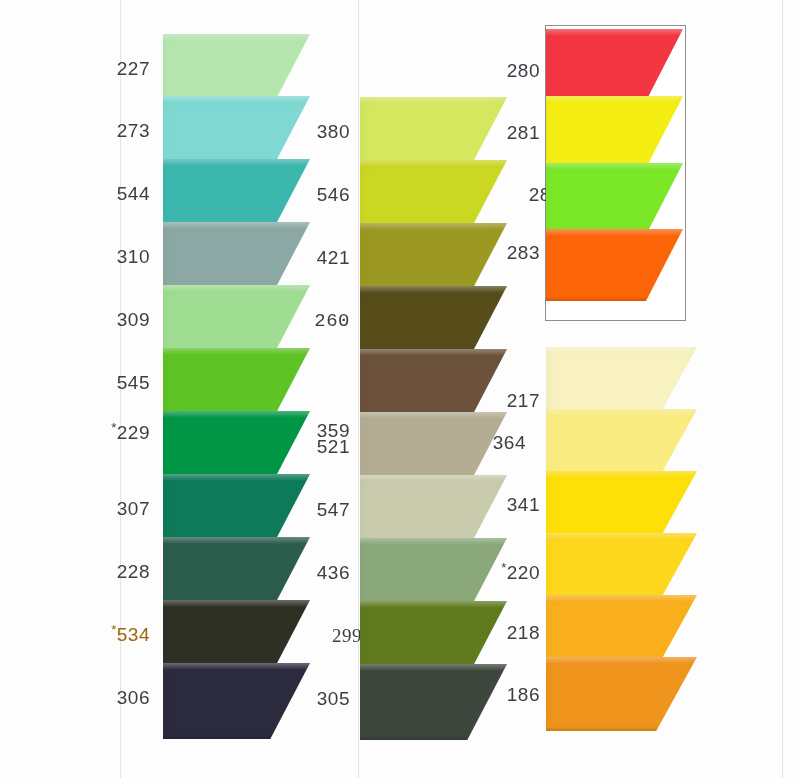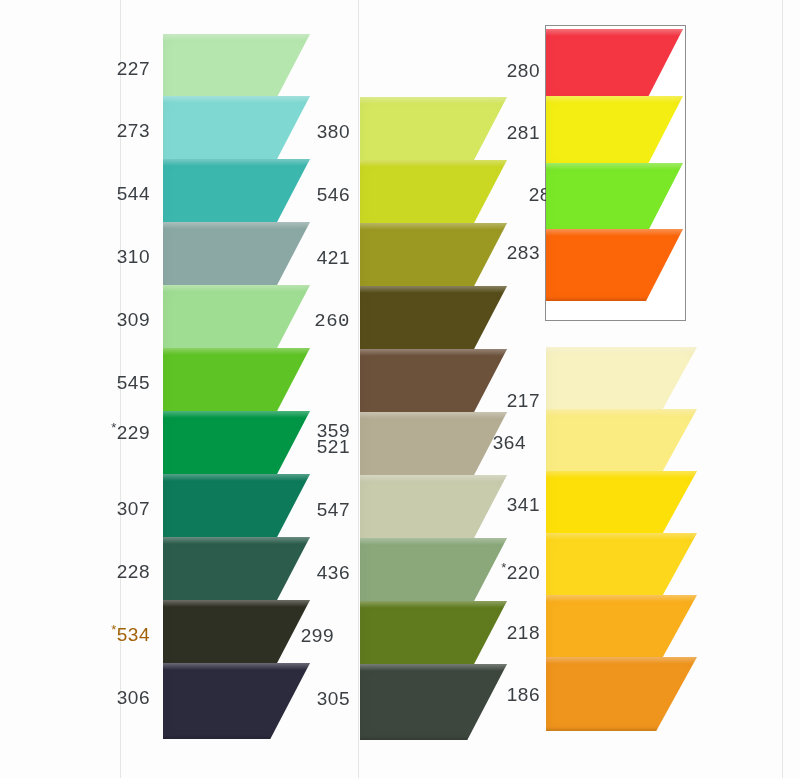--- a/index.html
+++ b/index.html
@@ -211,21 +211,21 @@
       <div class="chip-face"></div>
     </div>
 
     <div class="swatch-label" style="left: 300px; top: 562px; width: 50px; color: rgb(58, 63, 68);">
       <span class="star"></span><span>436</span>
     </div>
     <div class="swatch-chip" style="left:360px;top:538px;width:147px;height:76px;--chip:#8aa87a;">
       <div class="chip-face"></div>
     </div>
 
-    <div class="swatch-label" style="left: 284px; top: 625px; width: 50px; color: rgb(58, 63, 68);">
+    <div class="swatch-label" style="left: 312px; top: 625px; width: 50px; color: rgb(58, 63, 68); font-family: Liberation Serif, serif;">
       <span class="star"></span><span>299</span>
     </div>
     <div class="swatch-chip" style="left:360px;top:601px;width:147px;height:76px;--chip:#5f7b1e;">
       <div class="chip-face"></div>
     </div>
 
     <div class="swatch-label" style="left: 300px; top: 688px; width: 50px; color: rgb(58, 63, 68);">
       <span class="star"></span><span>305</span>
     </div>
     <div class="swatch-chip" style="left:360px;top:664px;width:147px;height:76px;--chip:#3d473d;">

